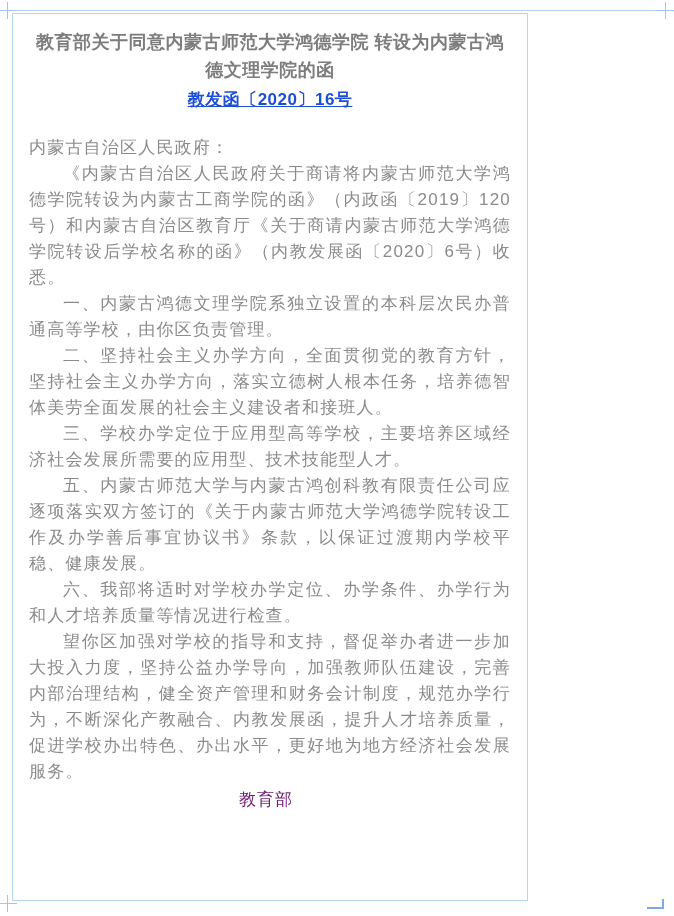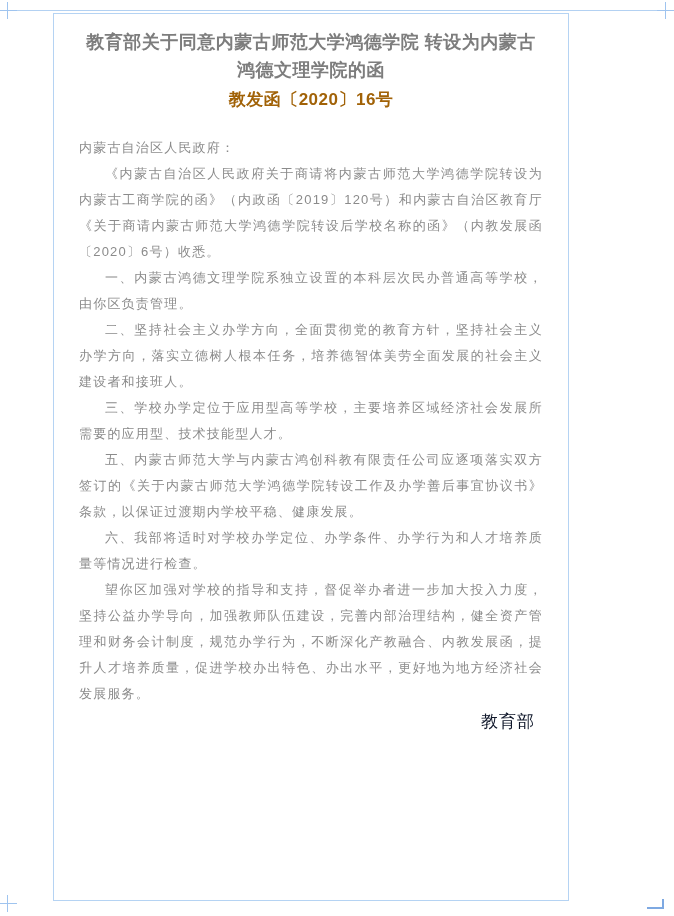--- a/index.html
+++ b/index.html
@@ -30,66 +30,67 @@
   .br-h { left: 647px; top: 907px; width: 17px; height: 2px; }
   .br-v { left: 662px; top: 899px; width: 2px;  height: 10px; }
 
   
   .doc-box {
     position: absolute;
     left: 12px; top: 13px;
     width: 516px; height: 888px;
     box-sizing: border-box;
     border: 1.5px solid #b5d3f3;
-    padding: 0 25px;
+    padding: 0 16px;
     overflow: hidden;
-    margin-left: 41px;
   }
 
   .title {
     margin: 14px 0 0 0;
     font-size: 18px;
     line-height: 28px;
     font-weight: bold;
     color: #7d7d7d;
     text-align: center;
     letter-spacing: 0.5px;
   }
   .doc-number {
     margin: 2px 0 0 0;
     font-size: 17px;
     line-height: 28px;
     font-weight: bold;
-    color: #a16207;
+    color: #1d4ed8;
     text-align: center;
     letter-spacing: 0.5px;
+    text-decoration: underline;
   }
 
   .body-text { margin-top: 21px; }
   .body-text p {
     margin: 0;
-    font-size: 13px;
+    font-size: 17px;
     line-height: 26px;
     color: #8b8b8b;
     text-align: justify;
     text-indent: 2em;
     letter-spacing: 1.2px;
   }
   .body-text p.salutation { text-indent: 0; }
 
   .sign-block {
     margin-top: 2px;
     text-align: right;
     padding-right: 8px;
   }
   .sign-block div {
     font-size: 17px;
     line-height: 26px;
-    color: #0f172a;
+    color: #701a75;
     letter-spacing: 1px;
+    text-align: center;
   }
   .sign-block .sign-date { margin-top: 4px; }
 </style>
 </head>
 <body>
 
 <div class="page">
 
   <div class="top-rule"></div>
 

